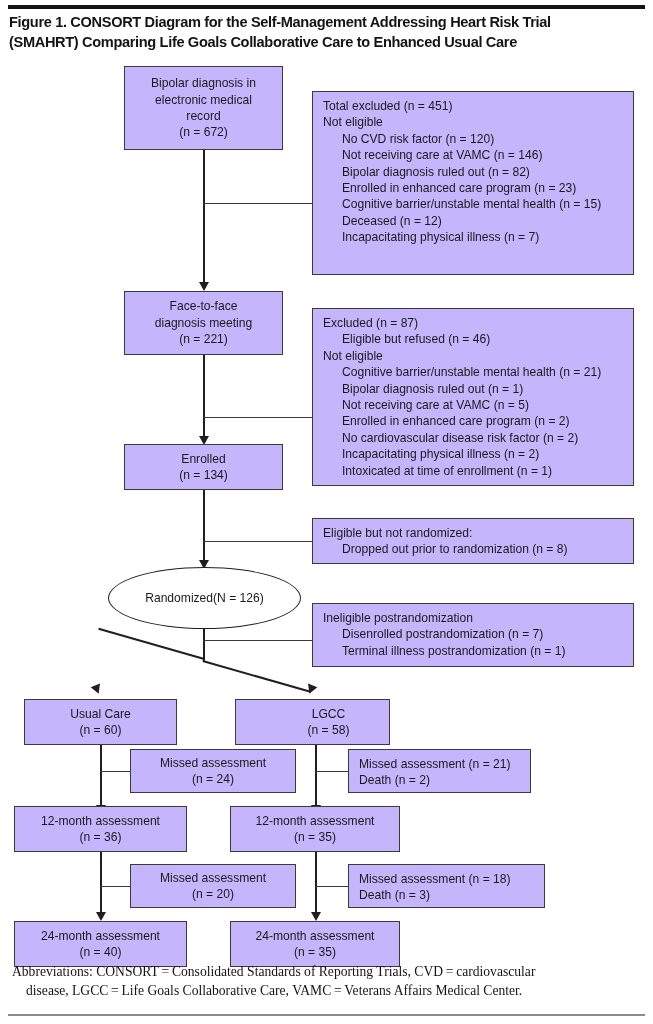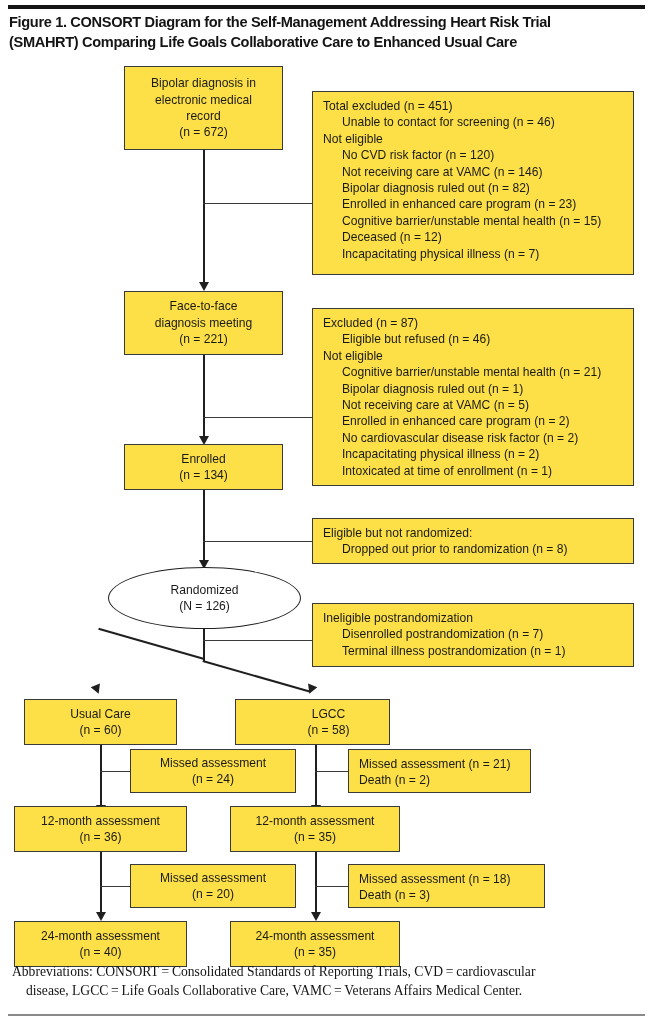--- a/index.html
+++ b/index.html
@@ -15,32 +15,32 @@
   .rule-bottom{position:absolute;left:8px;top:1014px;width:637px;height:2px;background:#8a8a8a;}
 
   .title{
     position:absolute;left:9px;top:12px;width:640px;
     font-weight:bold;font-size:14.6px;line-height:20px;
     letter-spacing:-0.35px;color:#141414;
   }
 
   .node{
     position:absolute;box-sizing:border-box;
-    border:1px solid #3a3a3a;background:#fde047;
+    border:1px solid #3a3a3a;background:#c4b5fd;
     font-size:12.1px;line-height:16.4px;color:#1a1a1a;
   }
   .node.center{display:flex;flex-direction:column;align-items:center;justify-content:center;text-align:center;}
   .node.left{padding:6px 0 6px 10px;text-align:left;}
   .node .ln{white-space:pre;display:block;}
   .indent{display:inline-block;width:19px;}
 
   .oval{
     position:absolute;box-sizing:border-box;
     border:1.4px solid #1f1f1f;border-radius:50%;background:#fff;
-    display:flex;flex-direction:column;align-items:center;justify-content:center;
+    display:flex;flex-direction:row;align-items:center;justify-content:center;
     text-align:center;font-size:12.1px;line-height:16.4px;color:#1a1a1a;
   }
 
   .vline{position:absolute;background:#1f1f1f;width:1.6px;}
   .hline{position:absolute;background:#3a3a3a;height:1.3px;}
   .arrow{
     position:absolute;width:0;height:0;
     border-left:5.5px solid transparent;border-right:5.5px solid transparent;
     border-top:9px solid #1f1f1f;
   }
@@ -72,21 +72,20 @@
 
   <div class="node center" style="left:124px;top:66px;width:159px;height:84px;">
     <span class="ln">Bipolar diagnosis in</span>
     <span class="ln">electronic medical</span>
     <span class="ln">record</span>
     <span class="ln">(n = 672)</span>
   </div>
 
   <div class="node left" style="left:312px;top:91px;width:322px;height:184px;">
     <span class="ln">Total excluded (n = 451)</span>
-    <span class="ln"><i class="indent"></i><em style="font-style:normal">Unable to contact for screening (n = 46)</em></span>
     <span class="ln">Not eligible</span>
     <span class="ln"><i class="indent"></i><em style="font-style:normal">No CVD risk factor (n = 120)</em></span>
     <span class="ln"><i class="indent"></i><em style="font-style:normal">Not receiving care at VAMC (n = 146)</em></span>
     <span class="ln"><i class="indent"></i><em style="font-style:normal">Bipolar diagnosis ruled out (n = 82)</em></span>
     <span class="ln"><i class="indent"></i><em style="font-style:normal">Enrolled in enhanced care program (n = 23)</em></span>
     <span class="ln"><i class="indent"></i><em style="font-style:normal">Cognitive barrier/unstable mental health (n = 15)</em></span>
     <span class="ln"><i class="indent"></i><em style="font-style:normal">Deceased (n = 12)</em></span>
     <span class="ln"><i class="indent"></i><em style="font-style:normal">Incapacitating physical illness (n = 7)</em></span>
   </div>
 

